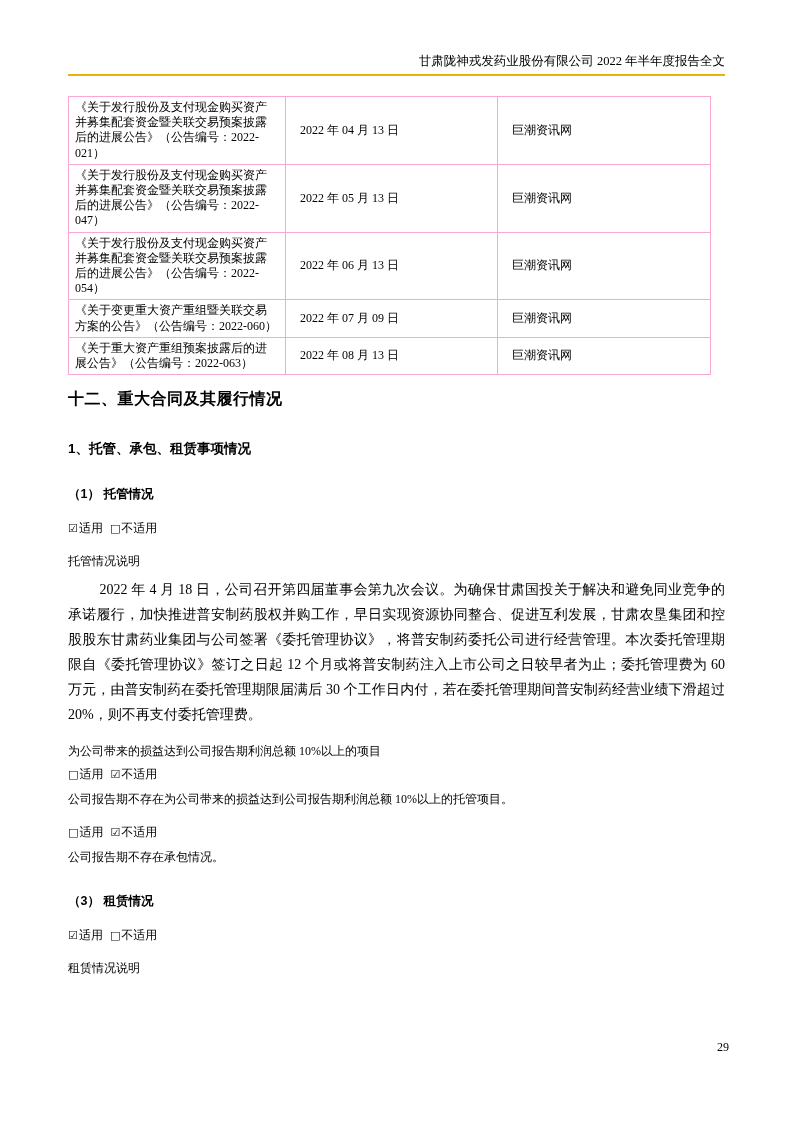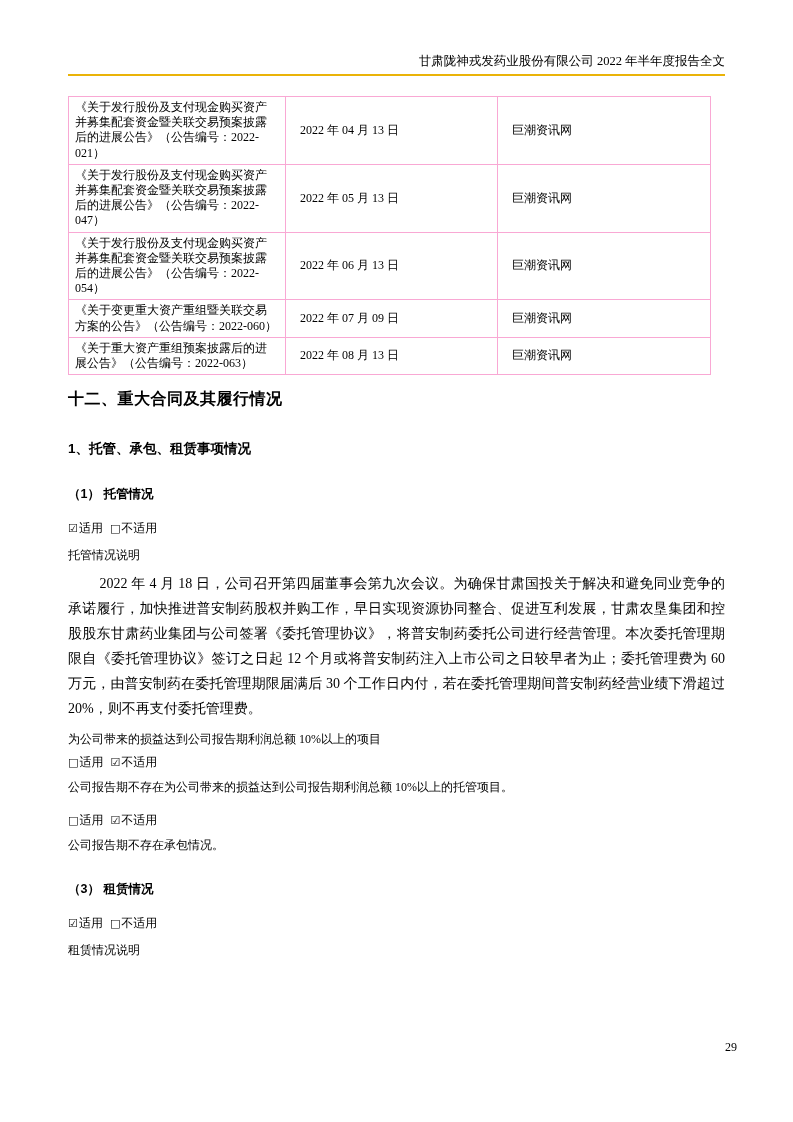--- a/index.html
+++ b/index.html
@@ -47,34 +47,34 @@
 
   .checkline { font-size: 12px; line-height: 16px; margin-top: 17px; }
   .checkline.tight { margin-top: 7px; }
   .cb {
     font-family: "DejaVu Sans", sans-serif;
     font-size: 11px;
     margin-right: 1px;
   }
   .grp2 { margin-left: 7px; }
 
-  .note { font-size: 12px; line-height: 16px; margin-top: 10px; }
+  .note { font-size: 12px; line-height: 16px; margin-top: 16px; }
   .statement { font-size: 12px; line-height: 16px; margin-top: 8px; }
 
   .para {
     font-size: 14px;
     line-height: 25px;
     text-align: justify;
     text-indent: 2.25em;
     margin-top: 8px;
   }
 
   .pagefoot {
     position: absolute;
-    right: 56px; top: 1040px;
+    right: 64px; top: 1040px;
     font-size: 12px;
   }
 </style>
 </head>
 <body>
 
 <div class="page">
 
   <div class="header">
     <span>甘肃陇神戎发药业股份有限公司 2022 年半年度报告全文</span>

